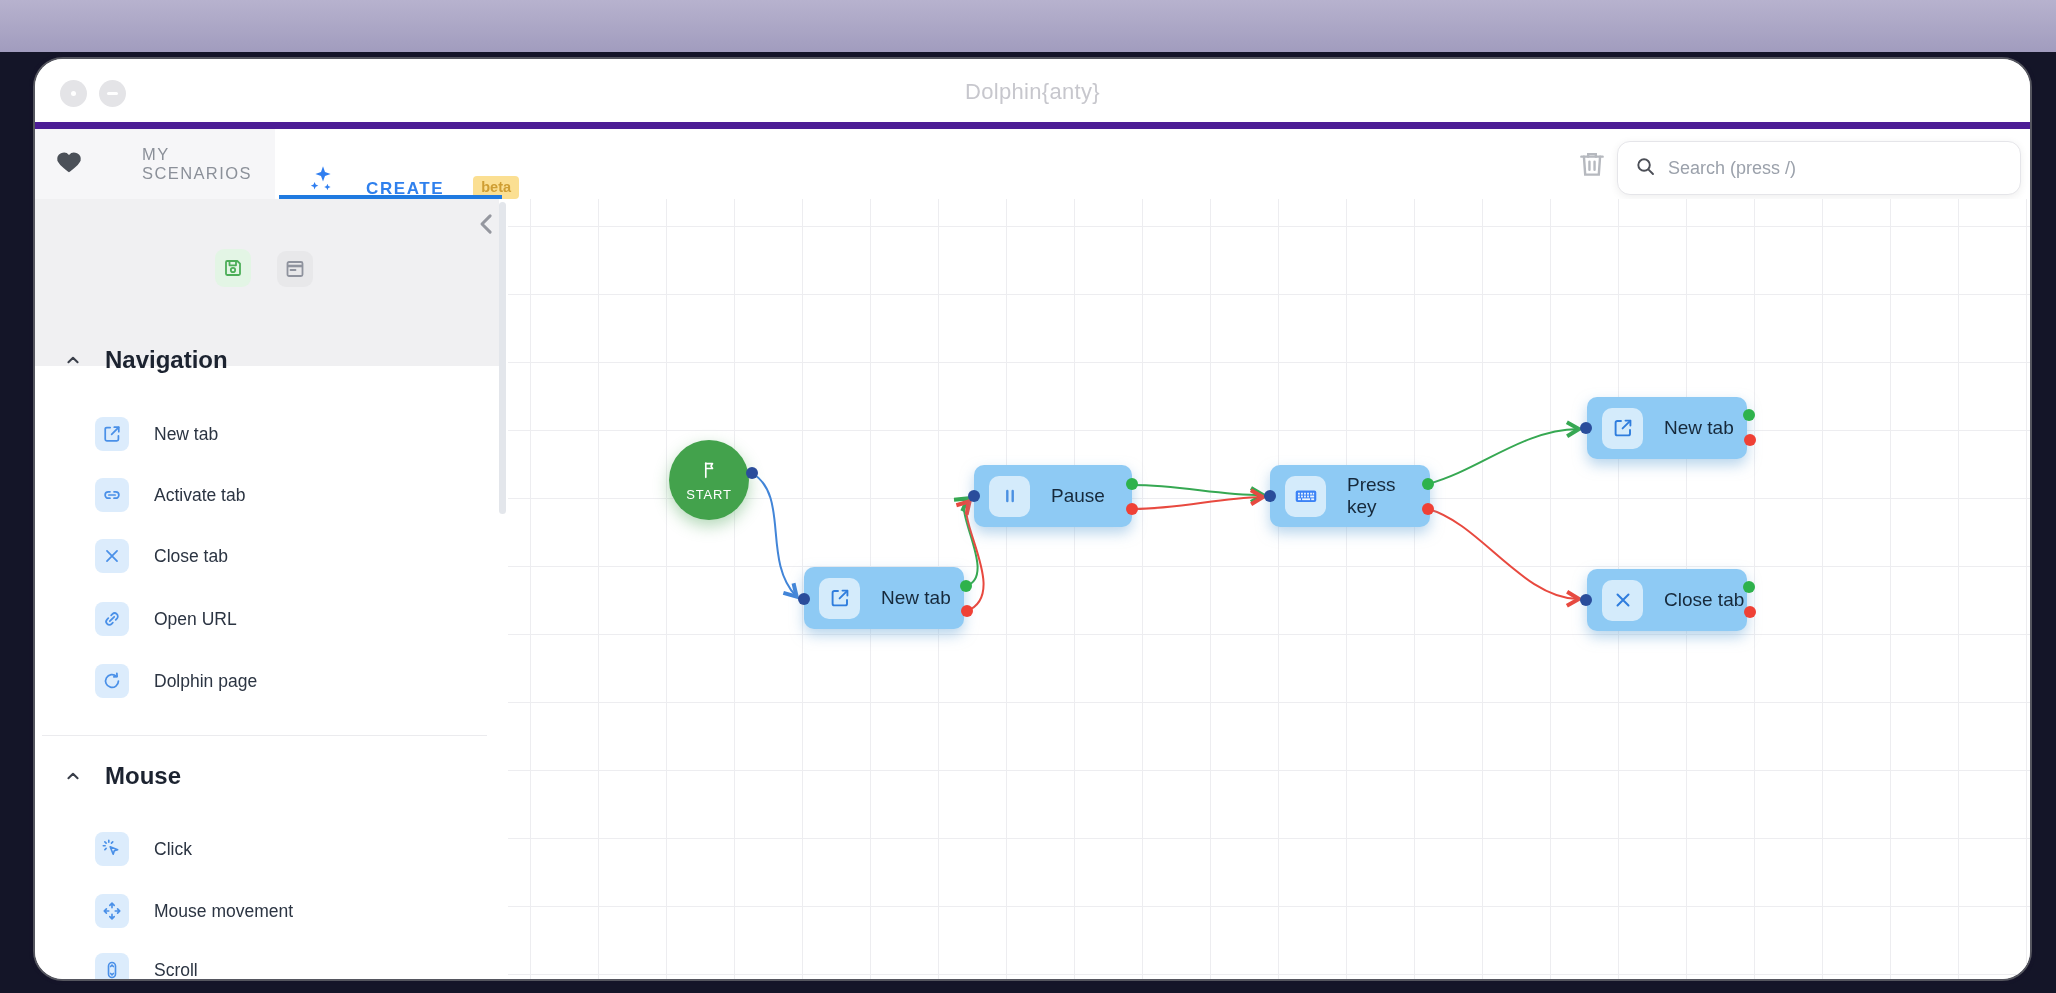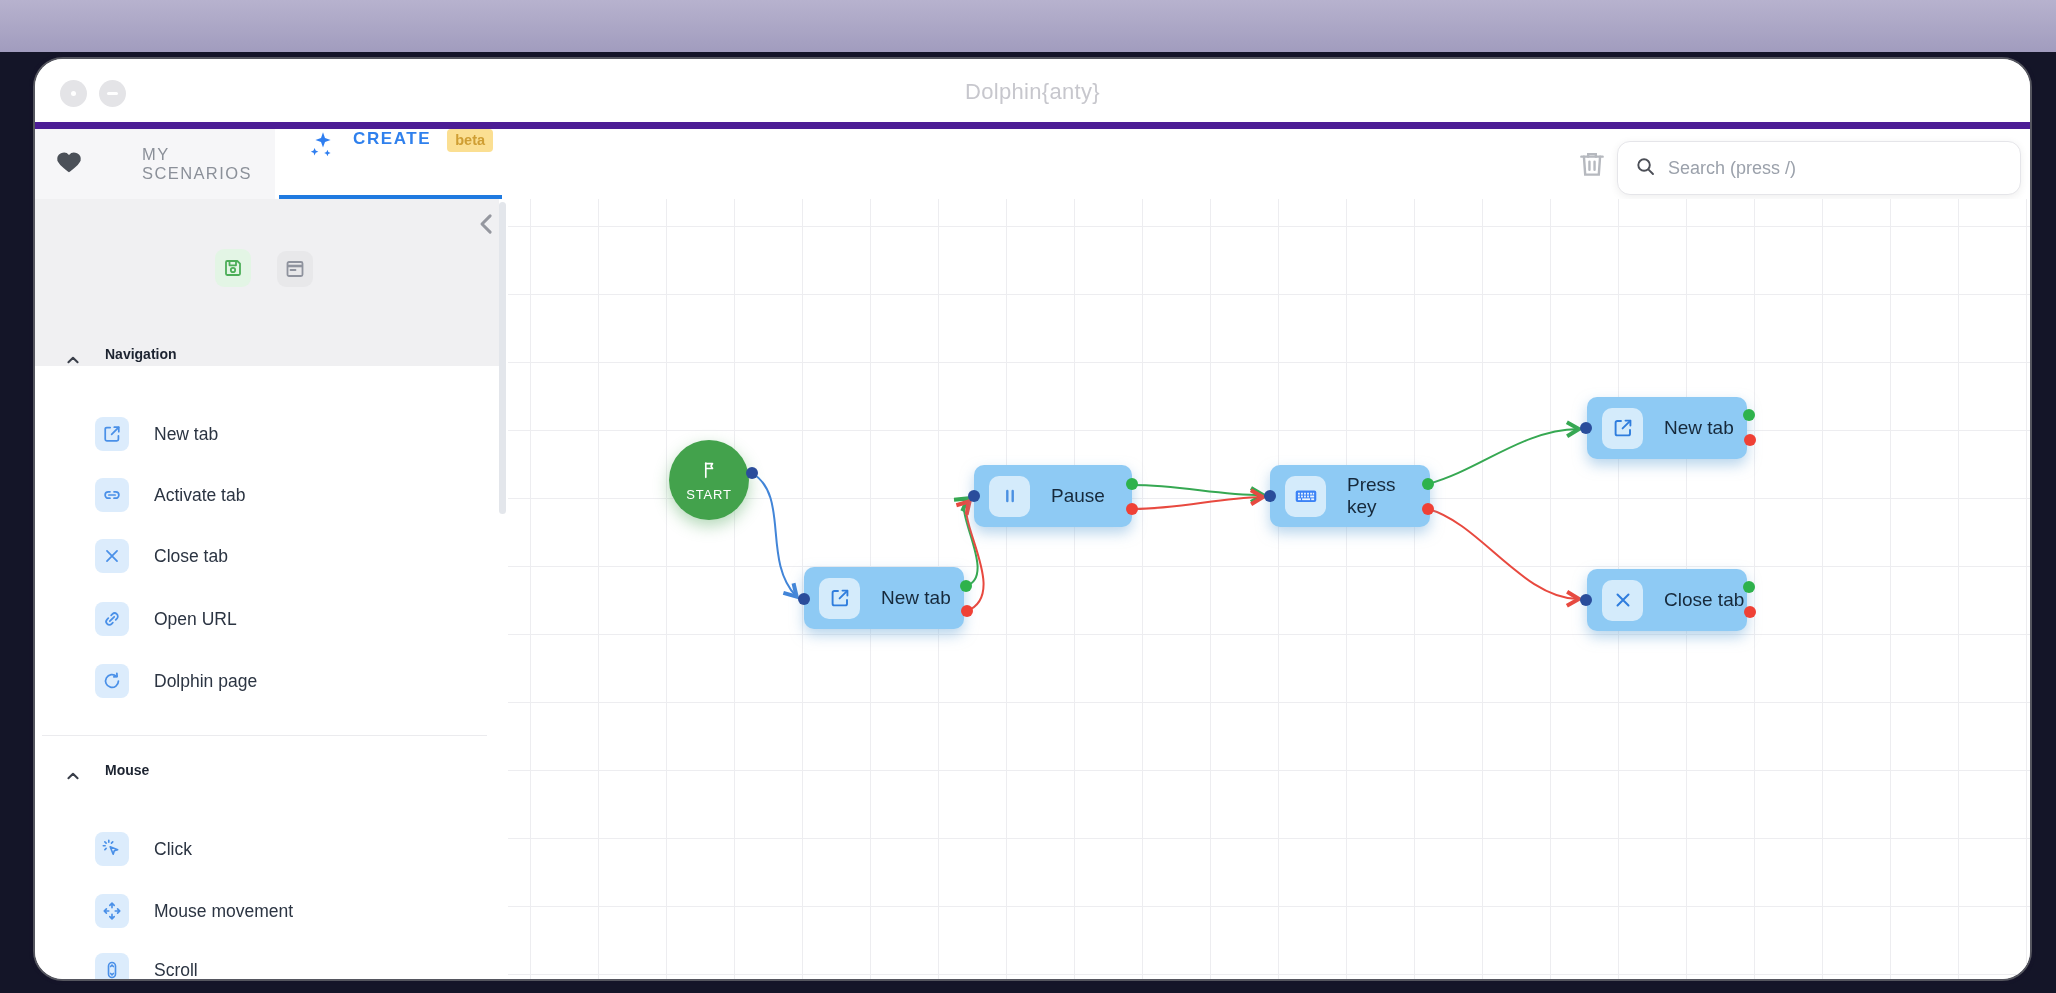--- a/index.html
+++ b/index.html
@@ -20,42 +20,42 @@
   .winbtn .bar { position:absolute; left:8px; top:12px; width:11px; height:3px; border-radius:2px; background:#fff; }
   .win-title { position:absolute; left:0; right:0; top:20px; text-align:center;
     font-size:22px; color:#c7c7cd; letter-spacing:.3px; }
 
   
   .tabbar { position:absolute; left:0; top:70px; right:0; height:70px; background:#fff; }
   .tab-my { position:absolute; left:0; top:0; width:240px; height:70px; background:#f6f6f8;
     display:flex; align-items:center; gap:14px; padding-left:19px; cursor:pointer; }
   .tab-my .lbl { font-size:16.5px; color:#8b9099; letter-spacing:1.4px;margin-left:44px; }
   .tab-create { position:absolute; left:240px; top:0; width:250px; height:70px; background:#fff;
-    display:flex; align-items:flex-start; gap:16px; padding-left:30px; cursor:pointer; }
+    display:flex; align-items:flex-end; gap:29px; padding-left:30px; cursor:pointer; }
   .tab-create .lbl { font-size:17px; color:#2f80ed; letter-spacing:1.6px; font-weight:600; }
   .badge { background:#fbdf92; color:#cf9e33; font-size:14.5px; font-weight:bold;
     padding:3px 8px 4px; border-radius:4px; }
   .create-underline { position:absolute; left:244px; bottom:0; width:223px; height:4px; background:#1f7ae0; }
   .trash-btn { position:absolute; left:1540px; top:18px; width:36px; height:36px; cursor:pointer; }
   .searchbox { position:absolute; left:1582px; top:12px; width:404px; height:54px;
     border:1px solid #e5e5e9; border-radius:13px; background:#fff;
     box-shadow:0 2px 8px rgba(0,0,0,.07); display:flex; align-items:center; gap:11px; padding:0 16px; }
   .searchbox input { border:none; outline:none; flex:1; font-size:18px; color:#333;
     font-family:"Liberation Sans", sans-serif; background:transparent; }
   .searchbox input::placeholder { color:#9ba1ab; }
 
   
   .sidebar { position:absolute; left:0; top:140px; width:473px; bottom:0; background:#fff; }
   .graypanel { position:absolute; left:0; top:0; width:464px; height:167px; background:#f0f0f2; }
   .chipbtn { position:absolute; border-radius:9px; display:flex; align-items:center; justify-content:center; cursor:pointer; }
   .save-chip { left:180px; top:50px; width:36px; height:38px; background:#e3f5e5; }
   .form-chip { left:242px; top:52px; width:36px; height:36px; background:#e8e8ea; }
   .collapse { position:absolute; left:437px; top:10px; width:30px; height:30px; cursor:pointer; }
   .sec-chevron { position:absolute; left:27px; width:22px; height:22px; cursor:pointer; }
-  .sec-title { position:absolute; left:70px; font-size:14px; font-weight:bold; color:#1c2330; }
+  .sec-title { position:absolute; left:70px; font-size:24px; font-weight:bold; color:#1c2330; }
   .side-item { position:absolute; left:60px; right:40px; height:50px; cursor:pointer;
     display:flex; align-items:center; gap:25px; }
   .side-chip { width:34px; height:34px; border-radius:8px; background:#dcecfc; flex:0 0 auto;
     display:flex; align-items:center; justify-content:center; }
   .side-lbl { font-size:17.5px; color:#2b3442; }
   .divider { position:absolute; left:7px; width:445px; height:1px; background:#ebebee; }
   .side-scroll { position:absolute; left:464px; top:3px; width:7px; height:312px;
     border-radius:4px; background:#e3e6eb; cursor:pointer; }
 
   

